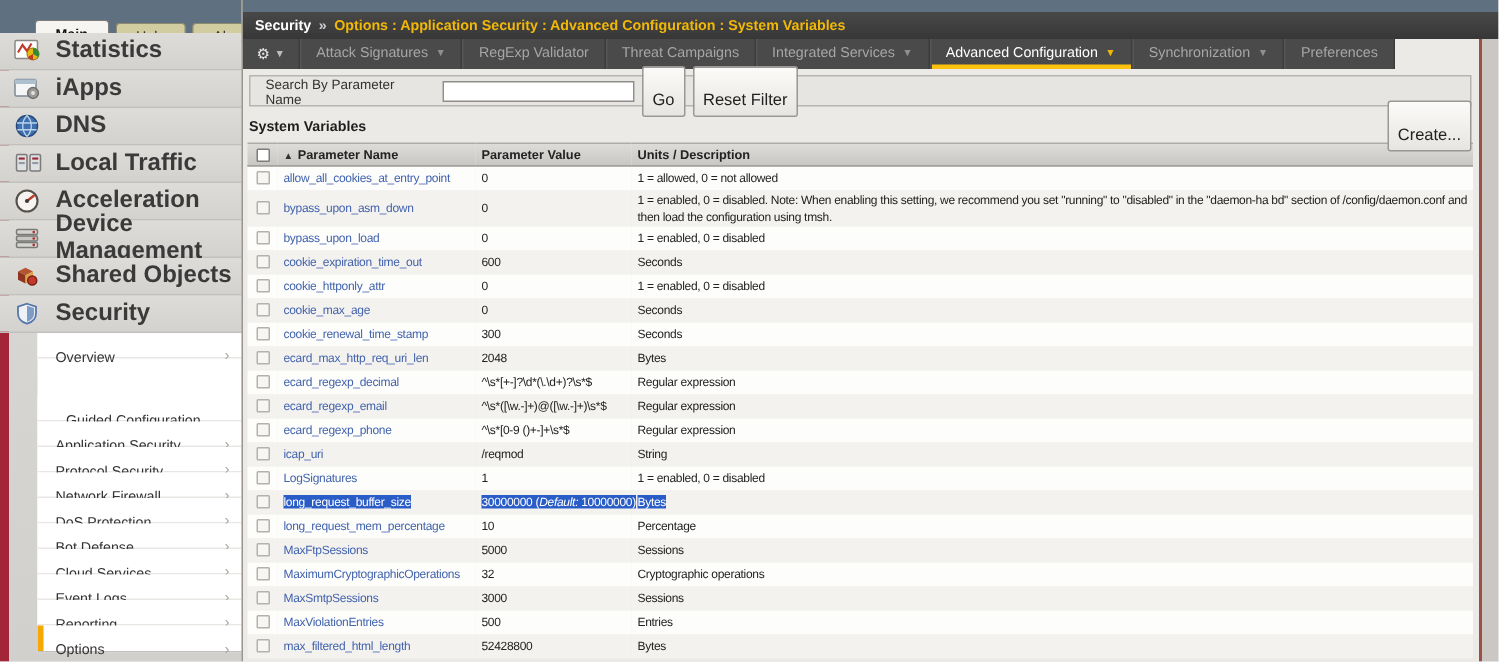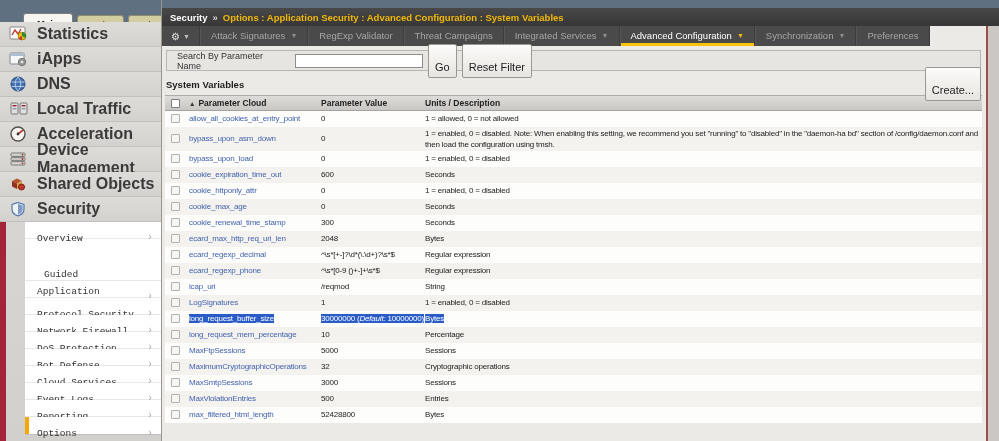--- a/index.html
+++ b/index.html
@@ -15,21 +15,21 @@
   .sb-tab.active { background:#f6f5f1; font-weight:bold; color:#111; height:19px; line-height:19px; border-color:#7d7d7d; }
   .sb-body { position:absolute; top:22px; bottom:0; left:0; right:0; background:linear-gradient(#dcdad6,#d2d0cc); }
   .red-strip { position:absolute; left:0; top:0; bottom:0; width:6px; background:#a32638; }
   .sb-item { height:25px; display:flex; align-items:center; gap:8px; padding-left:9px;
              border-bottom:1px solid #c2c0bc; background:linear-gradient(#dedcd8,#d4d2ce); cursor:pointer; position:relative; }
   .sb-item .icn { width:20px; height:16px; display:inline-block; }
   .sb-item .lbl { font-size:16px; font-weight:bold; color:#3a3a3a; }
   .submenu { margin-left:25px; background:#ffffff; border-bottom:1px solid #c2c0bc; }
   .sub-item { height:17px; display:flex; align-items:center; justify-content:space-between;
               padding:16px 8px 0 12px; border-bottom:1px solid #e9e7e4; font-size:9.5px; color:#333;
-              position:relative; cursor:pointer; background:#fff;font-family:Liberation Mono, monospace; }
+              position:relative; cursor:pointer; background:#fff; }
   .sub-item:last-child { border-bottom:none; }
   .sub-item.indent { padding-left:19px;margin-top:25px; }
   .sub-item.active::before { content:""; position:absolute; left:0; top:0; bottom:0; width:4px; background:#f7a800; }
   .sub-item .chev { color:#a9a7a4; font-size:10px; line-height:1; }
   .sb-gap { height:4px; }
 
   
   .main { flex:1; position:relative; display:flex; flex-direction:column; border-left:1px solid #98968f; }
   .topstrip { height:8px; background:#5f7081; }
   .breadcrumb { height:18px; background:linear-gradient(#484848,#373737); display:flex; align-items:center;
@@ -278,21 +278,21 @@
         <colgroup>
           <col style="width:20px">
             <col class="c-name">
             <col class="c-val">
             <col>
         </colgroup>
         <thead>
           <tr>
             <th class="cb"><span class="cbx hdr"></span></th>
             <th>
-              <span class="sort">▲</span><span>Parameter Cloud</span>
+              <span class="sort">▲</span><span>Parameter Name</span>
             </th>
             <th>Parameter Value</th>
             <th>Units / Description</th>
           </tr>
         </thead>
         <tbody id="table-body">
             <tr>
               <td class="cb"><span class="cbx"></span></td>
               <td class="name"><a>allow_all_cookies_at_entry_point</a></td>
               <td class="val">0</td>
@@ -341,20 +341,26 @@
               <td class="units">Bytes</td>
             </tr>
             <tr>
               <td class="cb"><span class="cbx"></span></td>
               <td class="name"><a>ecard_regexp_decimal</a></td>
               <td class="val">^\s*[+-]?\d*(\.\d+)?\s*$</td>
               <td class="units">Regular expression</td>
             </tr>
             <tr>
               <td class="cb"><span class="cbx"></span></td>
+              <td class="name"><a>ecard_regexp_email</a></td>
+              <td class="val">^\s*([\w.-]+)@([\w.-]+)\s*$</td>
+              <td class="units">Regular expression</td>
+            </tr>
+            <tr>
+              <td class="cb"><span class="cbx"></span></td>
               <td class="name"><a>ecard_regexp_phone</a></td>
               <td class="val">^\s*[0-9 ()+-]+\s*$</td>
               <td class="units">Regular expression</td>
             </tr>
             <tr>
               <td class="cb"><span class="cbx"></span></td>
               <td class="name"><a>icap_uri</a></td>
               <td class="val">/reqmod</td>
               <td class="units">String</td>
             </tr>

